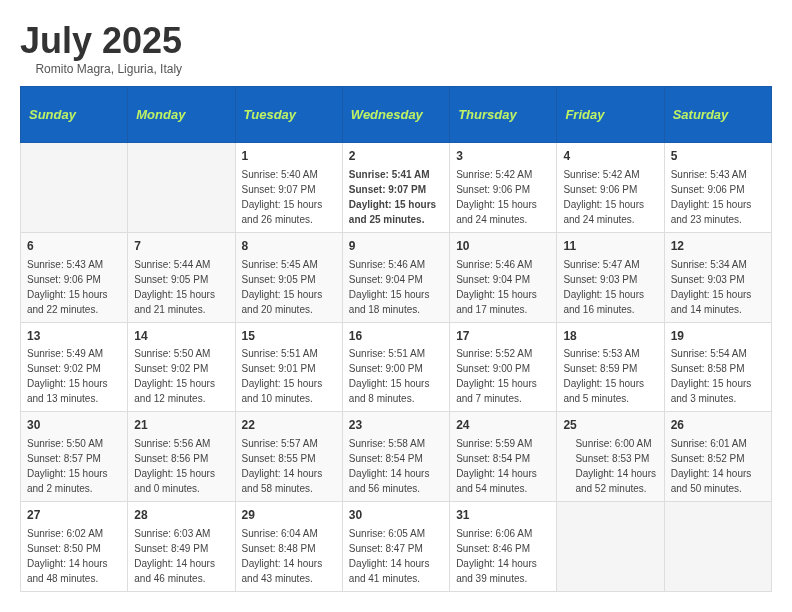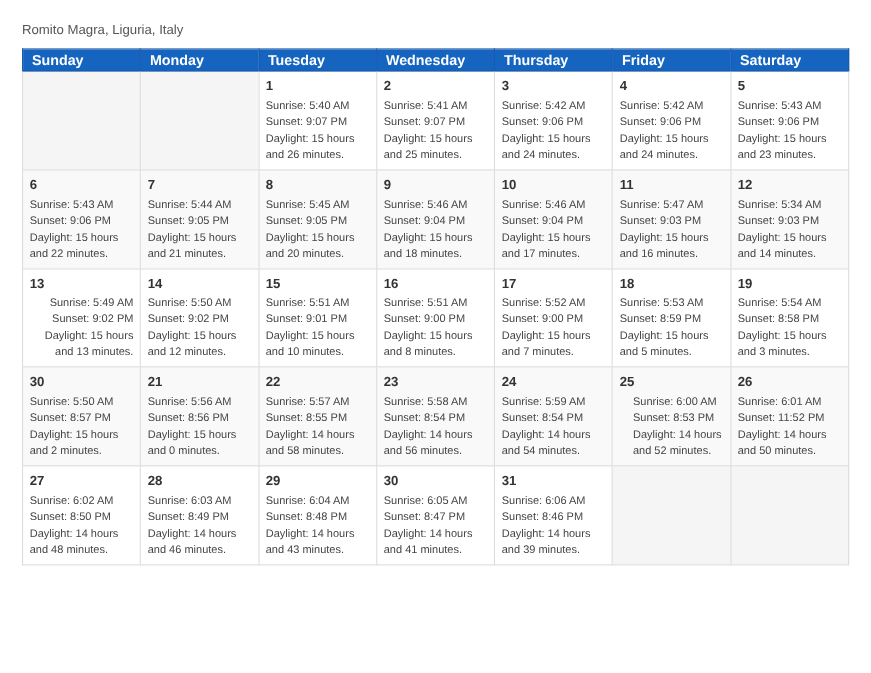--- a/index.html
+++ b/index.html
@@ -28,25 +28,26 @@
       font-size: 12px;
       color: #555;
     }
     .calendar {
       width: 100%;
       border-collapse: collapse;
       border: 1px solid #ccc;
     }
     .calendar th {
       background-color: #1565c0;
-      color: #ffffff;
+      color: #bef264;
       text-align: left;
-      padding: 2px 8px;
+      padding: 20px 8px;
       font-size: 13px;
       border: 1px solid #1a5aab;
+      font-style: italic;
     }
     .calendar td {
       vertical-align: top;
       padding: 5px 6px;
       font-size: 10.5px;
       border: 1px solid #ddd;
       width: 107px;
       min-height: 80px;
       background: #fff;
       color: #333;
@@ -73,20 +74,21 @@
     .logo-wrapper {
       display: flex;
       align-items: center;
     }
   </style>
 </head>
 <body>
 
 <div class="header">
   <div class="title-block">
+    <div class="month-title">July 2025</div>
     <div class="location-title">Romito Magra, Liguria, Italy</div>
   </div>
 </div>
 
 <table class="calendar">
   <thead>
     <tr>
     <th>Sunday</th>
         <th>Monday</th>
         <th>Tuesday</th>
@@ -102,21 +104,21 @@
         <td class="empty-cell"></td>
         <td>
           <span class="day-number">1</span>
           <div class="day-info" style="white-space: pre-line;">Sunrise: 5:40 AM
 Sunset: 9:07 PM
 Daylight: 15 hours
 and 26 minutes.</div>
         </td>
         <td>
           <span class="day-number">2</span>
-          <div class="day-info" style="white-space: pre-line;">Sunrise: 5:41 AM
+          <div class="day-info" style="white-space: pre-line; font-weight: bold;">Sunrise: 5:41 AM
 Sunset: 9:07 PM
 Daylight: 15 hours
 and 25 minutes.</div>
         </td>
         <td>
           <span class="day-number">3</span>
           <div class="day-info" style="white-space: pre-line;">Sunrise: 5:42 AM
 Sunset: 9:06 PM
 Daylight: 15 hours
 and 24 minutes.</div>
@@ -183,21 +185,21 @@
           <span class="day-number">12</span>
           <div class="day-info" style="white-space: pre-line;">Sunrise: 5:34 AM
 Sunset: 9:03 PM
 Daylight: 15 hours
 and 14 minutes.</div>
         </td>
       </tr>
       <tr>
         <td>
           <span class="day-number">13</span>
-          <div class="day-info" style="white-space: pre-line; text-align: right;">Sunrise: 5:49 AM
+          <div class="day-info" style="white-space: pre-line;">Sunrise: 5:49 AM
 Sunset: 9:02 PM
 Daylight: 15 hours
 and 13 minutes.</div>
         </td>
         <td>
           <span class="day-number">14</span>
           <div class="day-info" style="white-space: pre-line;">Sunrise: 5:50 AM
 Sunset: 9:02 PM
 Daylight: 15 hours
 and 12 minutes.</div>
@@ -277,21 +279,21 @@
         <td>
           <span class="day-number">25</span>
           <div class="day-info" style="white-space: pre-line; margin-left: 12px;">Sunrise: 6:00 AM
 Sunset: 8:53 PM
 Daylight: 14 hours
 and 52 minutes.</div>
         </td>
         <td>
           <span class="day-number">26</span>
           <div class="day-info" style="white-space: pre-line;">Sunrise: 6:01 AM
-Sunset: 11:52 PM
+Sunset: 8:52 PM
 Daylight: 14 hours
 and 50 minutes.</div>
         </td>
       </tr>
       <tr>
         <td>
           <span class="day-number">27</span>
           <div class="day-info" style="white-space: pre-line;">Sunrise: 6:02 AM
 Sunset: 8:50 PM
 Daylight: 14 hours

